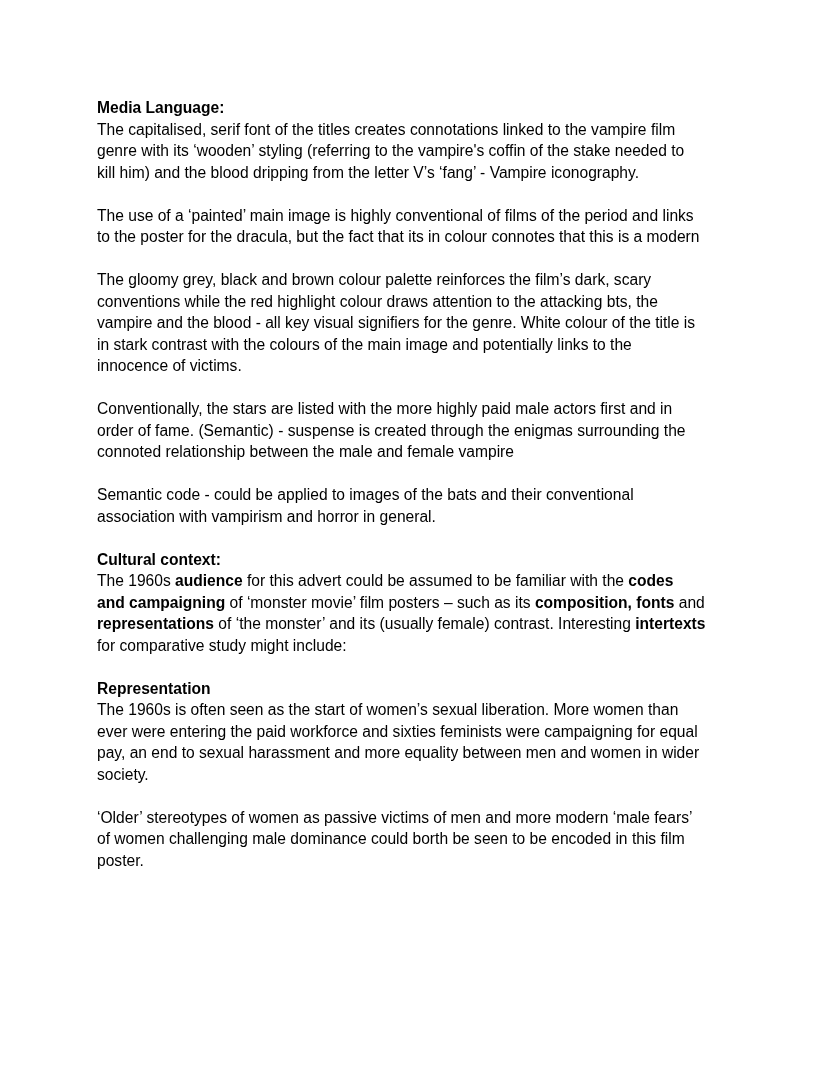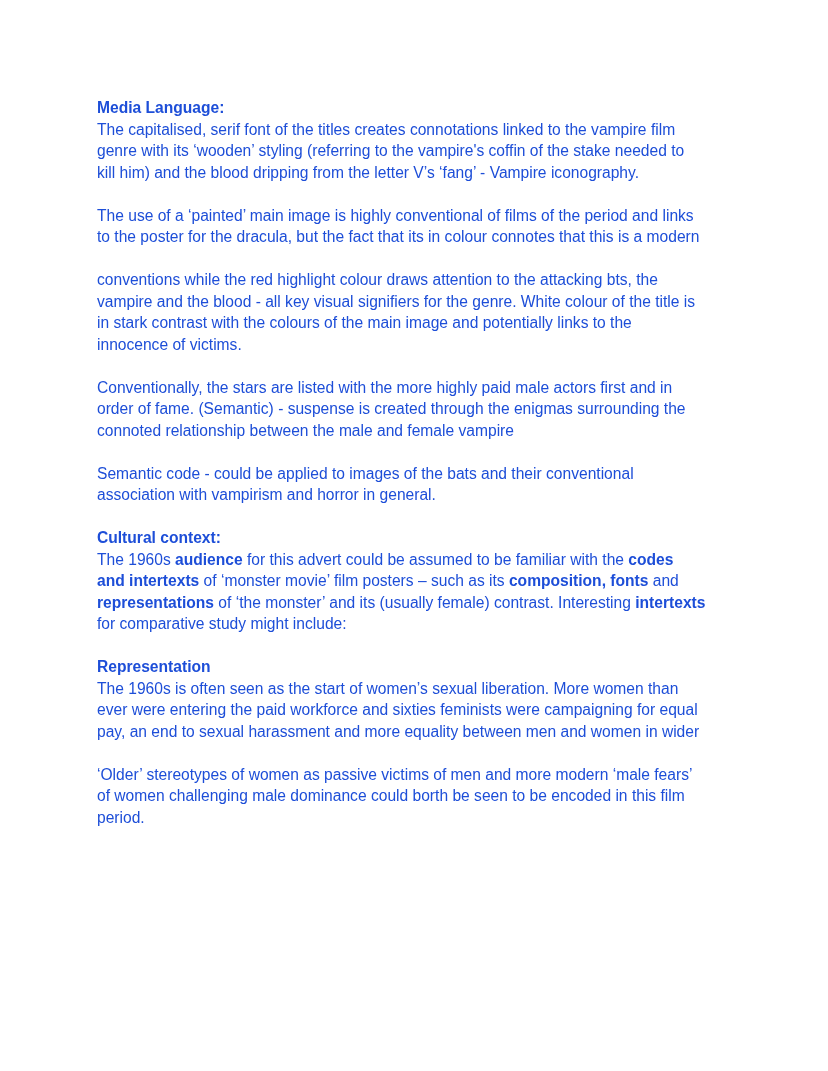--- a/index.html
+++ b/index.html
@@ -1,20 +1,20 @@
 <!DOCTYPE html>
 <html><head>
 <meta charset="utf-8">
 <style>
   html, body { margin: 0; padding: 0; background: #ffffff; }
   body { width: 828px; height: 1071px; position: relative; overflow: hidden; }
   .page {
     position: absolute; left: 97px; top: 97px; width: 660px;
     font-family: "Liberation Sans", sans-serif;
-    font-size: 15.6px; line-height: 21.5px; color: #1d4ed8;
+    font-size: 15.6px; line-height: 21.5px; color: #000000;
   }
   .heading { font-weight: bold; display: block; white-space: nowrap; }
   .line { display: block; white-space: nowrap; }
   .para { margin: 0 0 21.5px 0; }
   .section { margin: 0 0 21.5px 0; }
   b { font-weight: bold; }
 </style>
 </head>
 <body>
 
@@ -28,20 +28,21 @@
       <span class="line">genre with its ‘wooden’ styling (referring to the vampire's coffin of the stake needed to</span>
       <span class="line">kill him) and the blood dripping from the letter V’s ‘fang’ - Vampire iconography.</span>
     </div>
 
     <div class="para">
       <span class="line">The use of a ‘painted’ main image is highly conventional of films of the period and links</span>
       <span class="line">to the poster for the dracula, but the fact that its in colour connotes that this is a modern</span>
     </div>
 
     <div class="para">
+      <span class="line">The gloomy grey, black and brown colour palette reinforces the film’s dark, scary</span>
       <span class="line">conventions while the red highlight colour draws attention to the attacking bts, the</span>
       <span class="line">vampire and the blood - all key visual signifiers for the genre. White colour of the title is</span>
       <span class="line">in stark contrast with the colours of the main image and potentially links to the</span>
       <span class="line">innocence of victims.</span>
     </div>
 
     <div class="para">
       <span class="line">Conventionally, the stars are listed with the more highly paid male actors first and in</span>
       <span class="line">order of fame. (Semantic) - suspense is created through the enigmas surrounding the</span>
       <span class="line">connoted relationship between the male and female vampire</span>
@@ -51,36 +52,37 @@
       <span class="line">Semantic code - could be applied to images of the bats and their conventional</span>
       <span class="line">association with vampirism and horror in general.</span>
     </div>
   </div>
 
   <div class="section">
     <span class="heading">Cultural context:</span>
 
     <span class="line"><span>The 1960s </span><b>audience</b><span> for this advert could be assumed to be familiar with the </span><b>codes</b></span>
 
-    <span class="line"><b>and intertexts</b><span> of ‘monster movie’ film posters – such as its </span><b>composition, fonts</b><span> and</span></span>
+    <span class="line"><b>and campaigning</b><span> of ‘monster movie’ film posters – such as its </span><b>composition, fonts</b><span> and</span></span>
 
     <span class="line"><b>representations</b><span> of ‘the monster’ and its (usually female) contrast. Interesting </span><b>intertexts</b></span>
 
     <span class="line"><span>for comparative study might include:</span></span>
   </div>
 
   <div class="section">
     <span class="heading">Representation</span>
 
     <div class="para">
       <span class="line">The 1960s is often seen as the start of women’s sexual liberation. More women than</span>
       <span class="line">ever were entering the paid workforce and sixties feminists were campaigning for equal</span>
       <span class="line">pay, an end to sexual harassment and more equality between men and women in wider</span>
+      <span class="line">society.</span>
     </div>
 
     <div class="para" style="margin-bottom:8px">
       <span class="line">‘Older’ stereotypes of women as passive victims of men and more modern ‘male fears’</span>
       <span class="line">of women challenging male dominance could borth be seen to be encoded in this film</span>
-      <span class="line">period.</span>
+      <span class="line">poster.</span>
     </div>
   </div>
 
 </div>
 
 </body></html>

